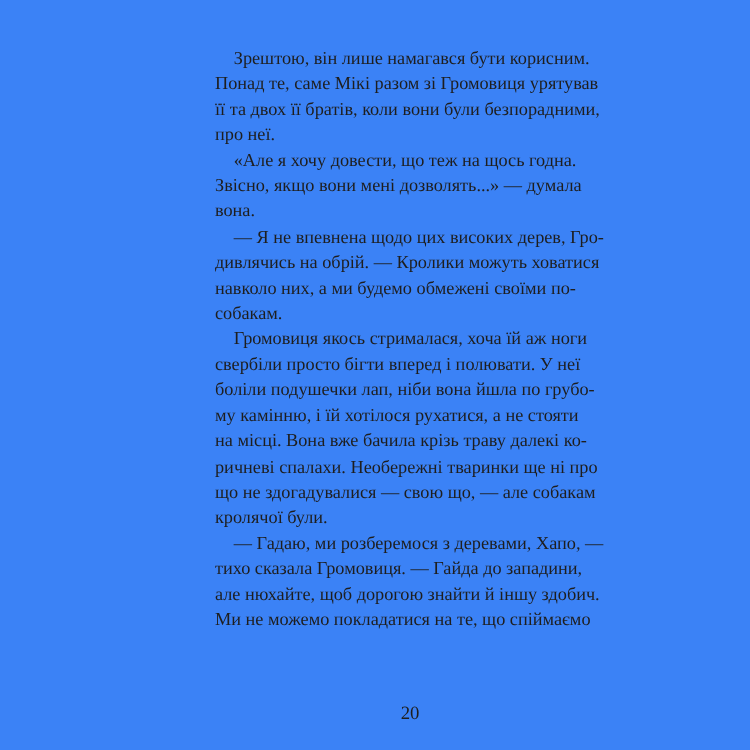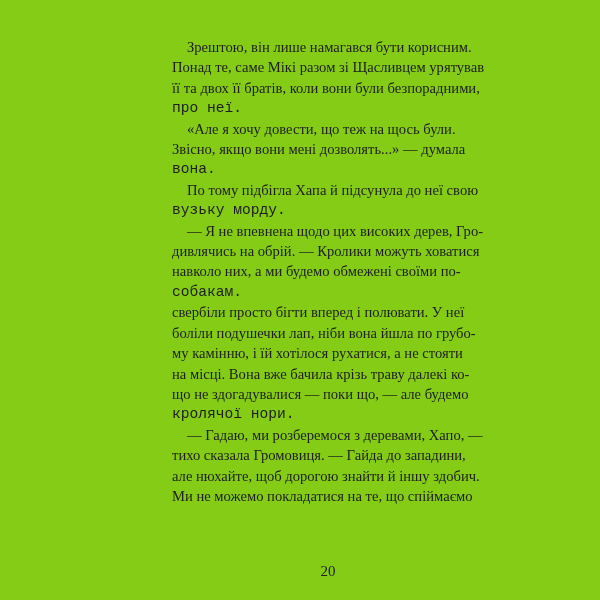--- a/index.html
+++ b/index.html
@@ -12,21 +12,21 @@
     height: 600px;
     position: relative;
     overflow: hidden;
   }
   .page {
     position: absolute;
     left: 0;
     top: 0;
     width: 600px;
     height: 600px;
-    background: #84cc16;
+    background: #3b82f6;
   }
   .text-block {
     position: absolute;
     left: 157px;
     top: 37px;
     width: 285px;
     font-family: "Liberation Serif", "DejaVu Serif", serif;
     font-size: 14.6px;
     line-height: 20.4px;
     color: #1e1e1e;
@@ -39,21 +39,20 @@
     text-align-last: left;
   }
   .text-block .line {
     display: block;
     text-align: justify;
     text-align-last: justify;
     white-space: nowrap;
   }
   .text-block .line.last {
     text-align-last: left;
-    font-family: Liberation Mono, monospace;
   }
   .text-block .line.indent {
     padding-left: 15px;
   }
   .page-number {
     position: absolute;
     left: 0;
     width: 600px;
     top: 563px;
     text-align: center;
@@ -64,50 +63,48 @@
   }
 </style>
 </head>
 <body>
 
 <div class="page">
   <div class="text-block">
 
     <p>
       <span class="line indent">Зрештою, він лише намагався бути корисним.</span>
-      <span class="line">Понад те, саме Мікі разом зі Щасливцем урятував</span>
+      <span class="line">Понад те, саме Мікі разом зі Громовиця урятував</span>
       <span class="line">її та двох її братів, коли вони були безпорадними,</span>
       <span class="line last">про неї.</span>
     </p>
 
     <p>
-      <span class="line indent">«Але я хочу довести, що теж на щось були.</span>
+      <span class="line indent">«Але я хочу довести, що теж на щось годна.</span>
       <span class="line">Звісно, якщо вони мені дозволять...» — думала</span>
       <span class="line last">вона.</span>
     </p>
 
-    <p>
-      <span class="line indent">По тому підбігла Хапа й підсунула до неї свою</span>
-      <span class="line last">вузьку морду.</span>
-    </p>
 
     <p>
       <span class="line indent">— Я не впевнена щодо цих високих дерев, Гро-</span>
       <span class="line">дивлячись на обрій. — Кролики можуть ховатися</span>
       <span class="line">навколо них, а ми будемо обмежені своїми по-</span>
       <span class="line last">собакам.</span>
     </p>
 
     <p>
+      <span class="line indent">Громовиця якось стрималася, хоча їй аж ноги</span>
       <span class="line">свербіли просто бігти вперед і полювати. У неї</span>
       <span class="line">боліли подушечки лап, ніби вона йшла по грубо-</span>
       <span class="line">му камінню, і їй хотілося рухатися, а не стояти</span>
       <span class="line">на місці. Вона вже бачила крізь траву далекі ко-</span>
-      <span class="line">що не здогадувалися — поки що, — але будемо</span>
-      <span class="line last">кролячої нори.</span>
+      <span class="line">ричневі спалахи. Необережні тваринки ще ні про</span>
+      <span class="line">що не здогадувалися — свою що, — але собакам</span>
+      <span class="line last">кролячої були.</span>
     </p>
 
     <p>
       <span class="line indent">— Гадаю, ми розберемося з деревами, Хапо, —</span>
       <span class="line">тихо сказала Громовиця. — Гайда до западини,</span>
       <span class="line">але нюхайте, щоб дорогою знайти й іншу здобич.</span>
       <span class="line">Ми не можемо покладатися на те, що спіймаємо</span>
 
     </p>
 

